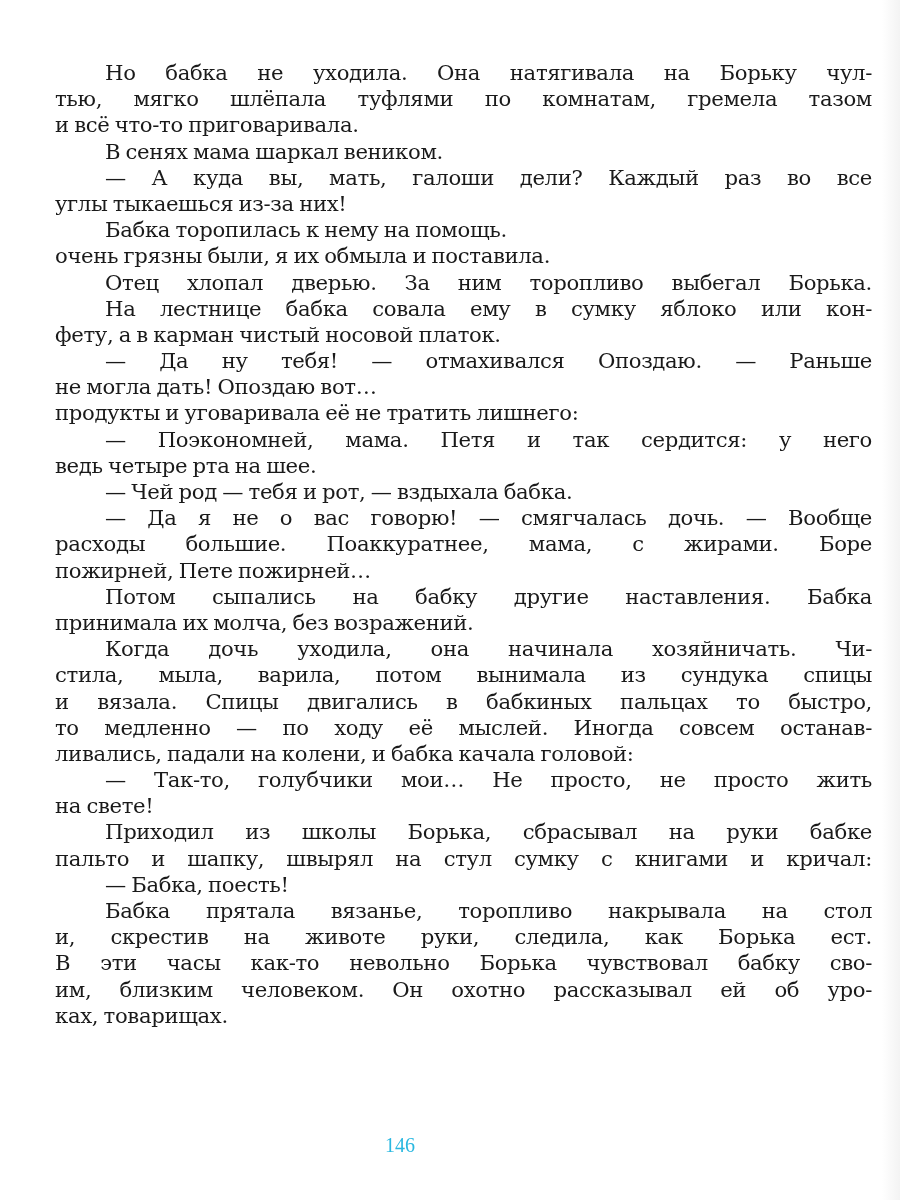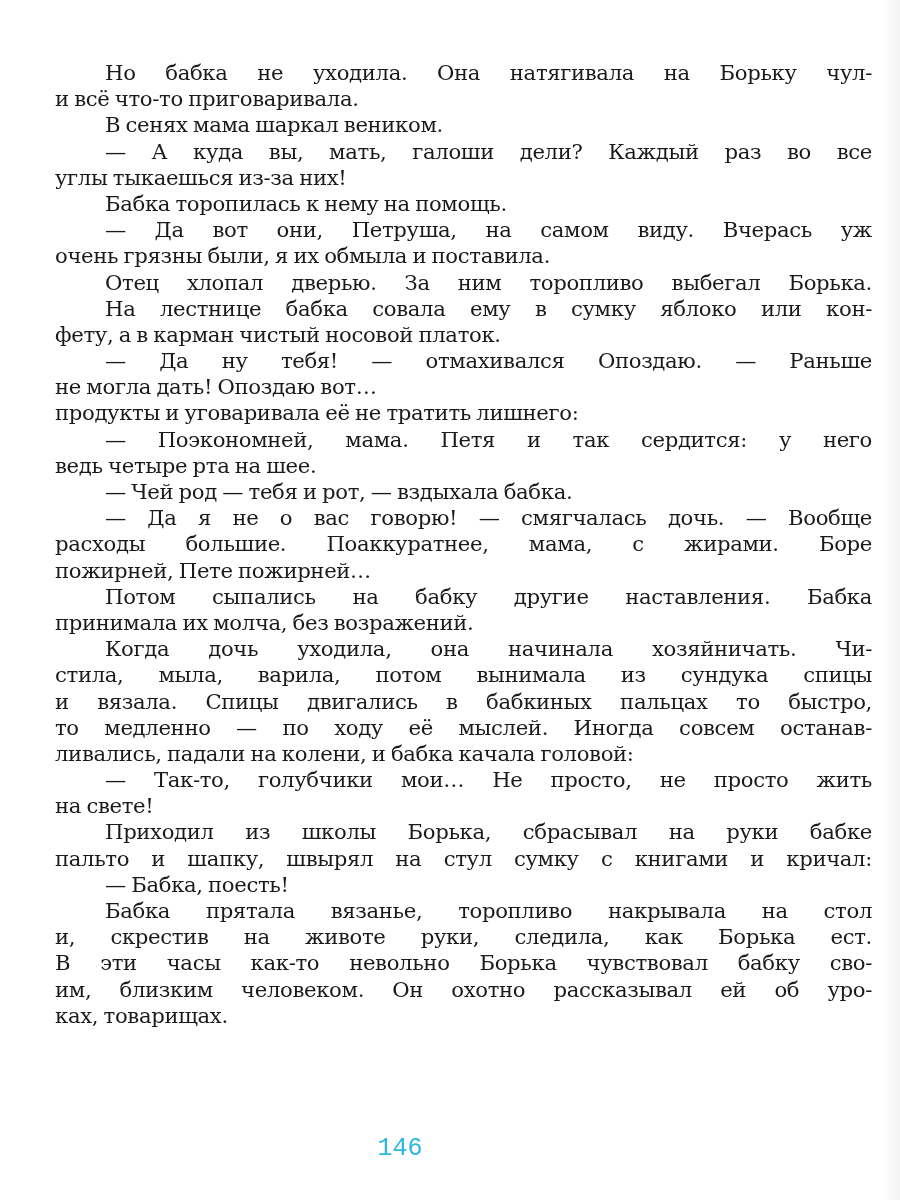--- a/index.html
+++ b/index.html
@@ -18,39 +18,39 @@
   }
   .line {
     display: block; white-space: nowrap; height: 26.2px;
     text-align: justify; text-align-last: justify;
   }
   .line.ind { padding-left: 50px; }
   .line.last { text-align-last: left; }
   .page-number {
     position: absolute; left: 0; width: 800px; top: 1134px;
     text-align: center;
-    font-family: Liberation Mono, monospace;
-    font-size: 25px; color: #2ab8e0;
+    font-family: Liberation Serif, serif;
+    font-size: 20px; color: #2ab8e0;
   }
   .right-edge {
     position: absolute; right: 0; top: 0; width: 18px; height: 1200px;
     background: linear-gradient(to right, #ffffff, #f3f3f3);
   }
 </style>
 </head>
 <body>
 
 <div class="page" id="page-body">
     <span class="line ind">Но бабка не уходила. Она натягивала на Борьку чул-</span>
+    <span class="line">тью, мягко шлёпала туфлями по комнатам, гремела тазом</span>
     <span class="line last">и всё что-то приговаривала.</span>
     <span class="line ind last">В сенях мама шаркал веником.</span>
     <span class="line ind">— А куда вы, мать, галоши дели? Каждый раз во все</span>
     <span class="line last">углы тыкаешься из-за них!</span>
     <span class="line ind last">Бабка торопилась к нему на помощь.</span>
-    <span class="line ind">— Да вот они, Петруша, на самом виду. Вчерась уж</span>
     <span class="line last">очень грязны были, я их обмыла и поставила.</span>
     <span class="line ind">Отец хлопал дверью. За ним торопливо выбегал Борька.</span>
     <span class="line ind">На лестнице бабка совала ему в сумку яблоко или кон-</span>
     <span class="line last">фету, а в карман чистый носовой платок.</span>
     <span class="line ind">— Да ну тебя! — отмахивался Опоздаю. — Раньше</span>
     <span class="line last">не могла дать! Опоздаю вот…</span>
     <span class="line last">продукты и уговаривала её не тратить лишнего:</span>
     <span class="line ind">— Поэкономней, мама. Петя и так сердится: у него</span>
     <span class="line last">ведь четыре рта на шее.</span>
     <span class="line ind last">— Чей род — тебя и рот, — вздыхала бабка.</span>

